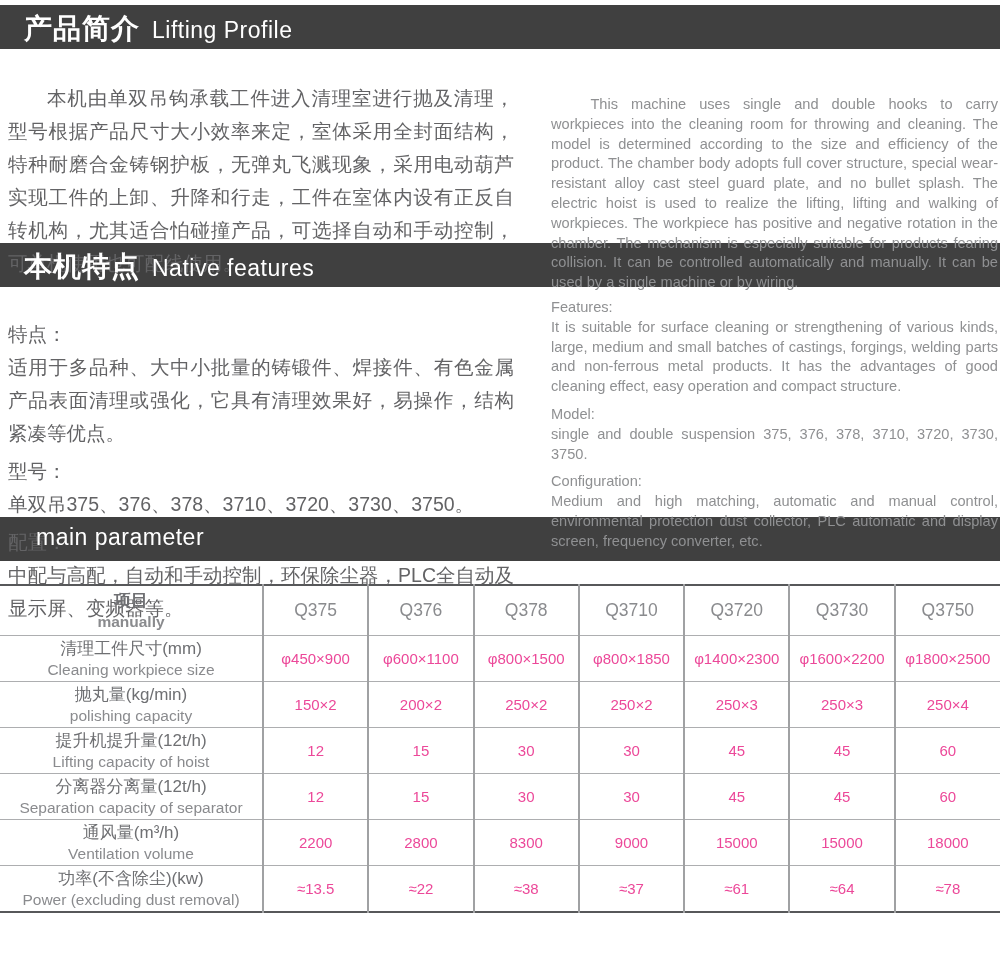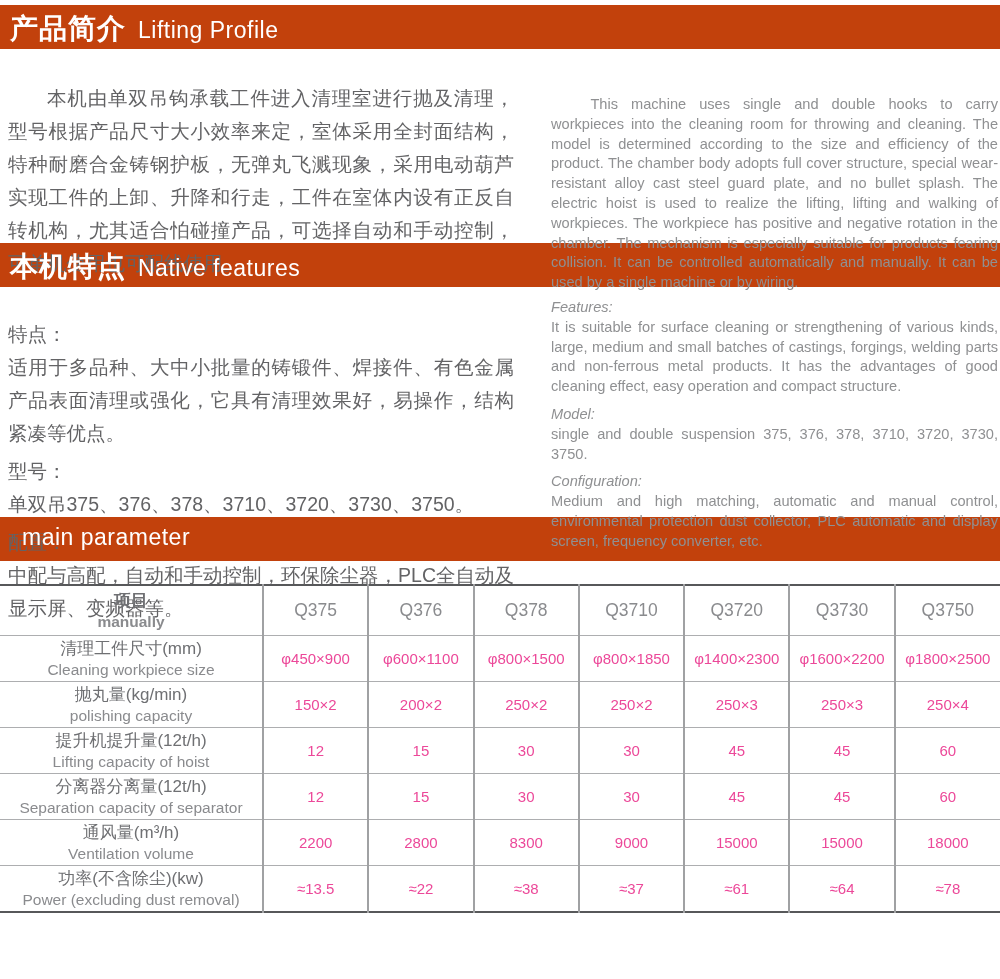--- a/index.html
+++ b/index.html
@@ -6,23 +6,23 @@
   html, body { width:1000px; background:#ffffff; }
   body {
     height:979px; overflow:hidden;
     font-family:"Liberation Sans","DejaVu Sans",sans-serif;
     color:#5e5e60;
   }
 
   
   .band {
     height:44px; width:1000px;
-    background:#c2410c;
+    background:#404040;
     display:flex; align-items:baseline;
-    padding:7px 10px 0 10px;
+    padding:7px 10px 0 24px;
     color:#ffffff;
   }
   .band .cn-title { font-size:28px; font-weight:bold; letter-spacing:1px; line-height:34px; }
   .band .en-title { font-size:23px; font-weight:400; margin-left:12px; letter-spacing:0.5px; }
   .band1 { margin-top:5px; }
 
   
   .two-col {
     display:flex; justify-content:space-between;
     padding:13px 2px 0 8px;
@@ -32,21 +32,21 @@
 
   .col-cn { width:506px; font-size:19.5px; line-height:33px; color:#636365; text-align:justify;margin-top:20px; }
   .col-cn .para { text-indent:2em; }
   .col-en { width:447px; font-size:14.6px; line-height:19.8px; color:#8f9092; text-align:justify; }
   .col-en .para { text-indent:2.7em;margin-top:33px; }
 
   .feat-item { display:flex; margin-bottom:5px;flex-direction:column; }
   .feat-item .feat-label { flex:none; white-space:pre; }
   .feat-item .feat-text { flex:1; text-align:justify; }
   .col-en .feat-item { margin-bottom:8px; }
-  .col-en .feat-item .feat-label { padding-right:0.35em;font-style:italic; }
+  .col-en .feat-item .feat-label { padding-right:0.35em; }
 
   
   .table-wrap { margin-top:23px; }
   table.params {
     width:1000px; border-collapse:collapse; table-layout:fixed;
     border-top:2px solid #57585a; border-bottom:2px solid #57585a;
   }
   table.params th, table.params td {
     border-left:2px solid #a0a1a3;
     border-top:1px solid #adaeb0;

